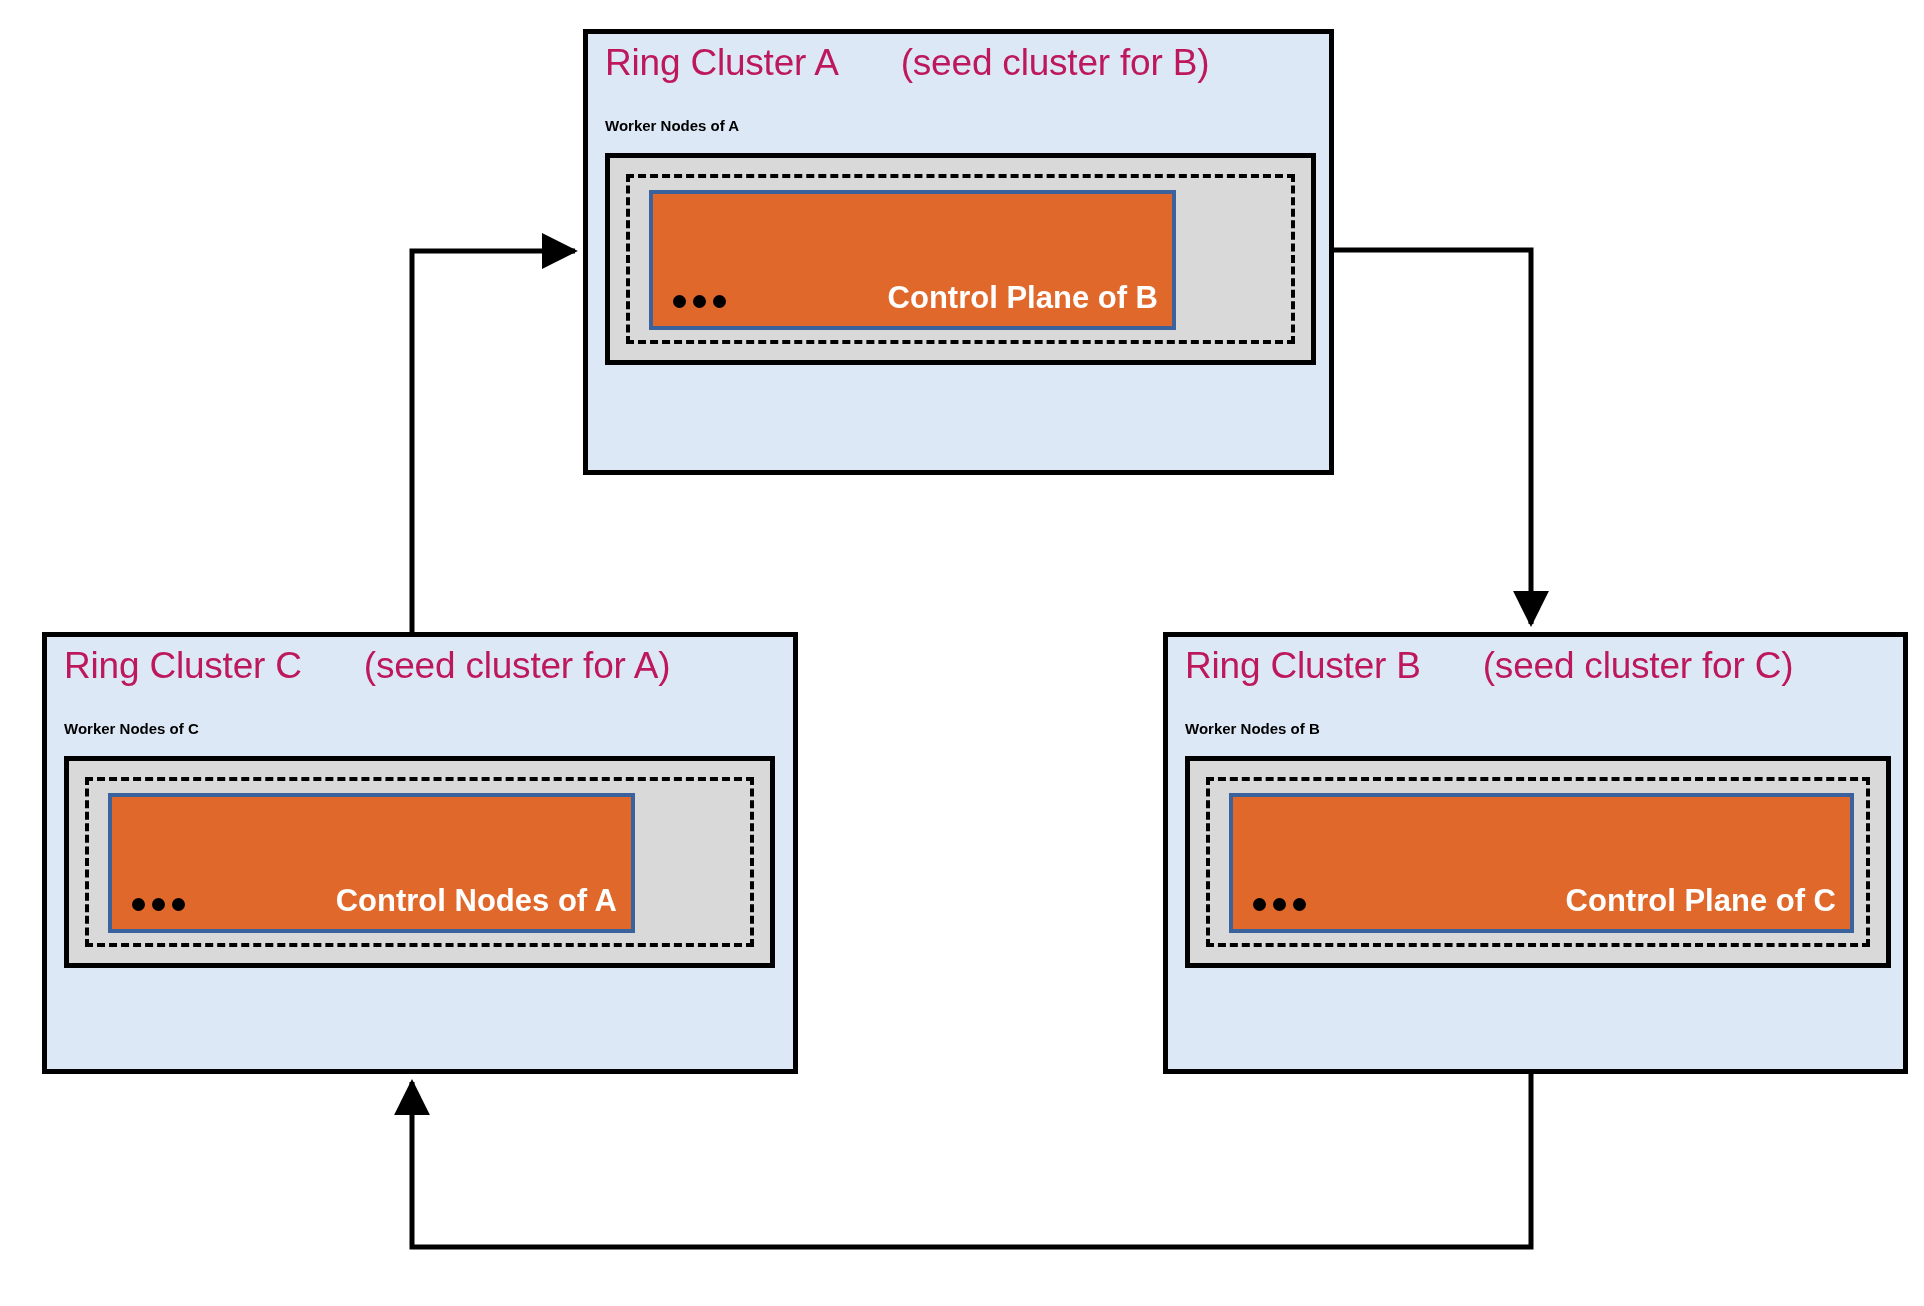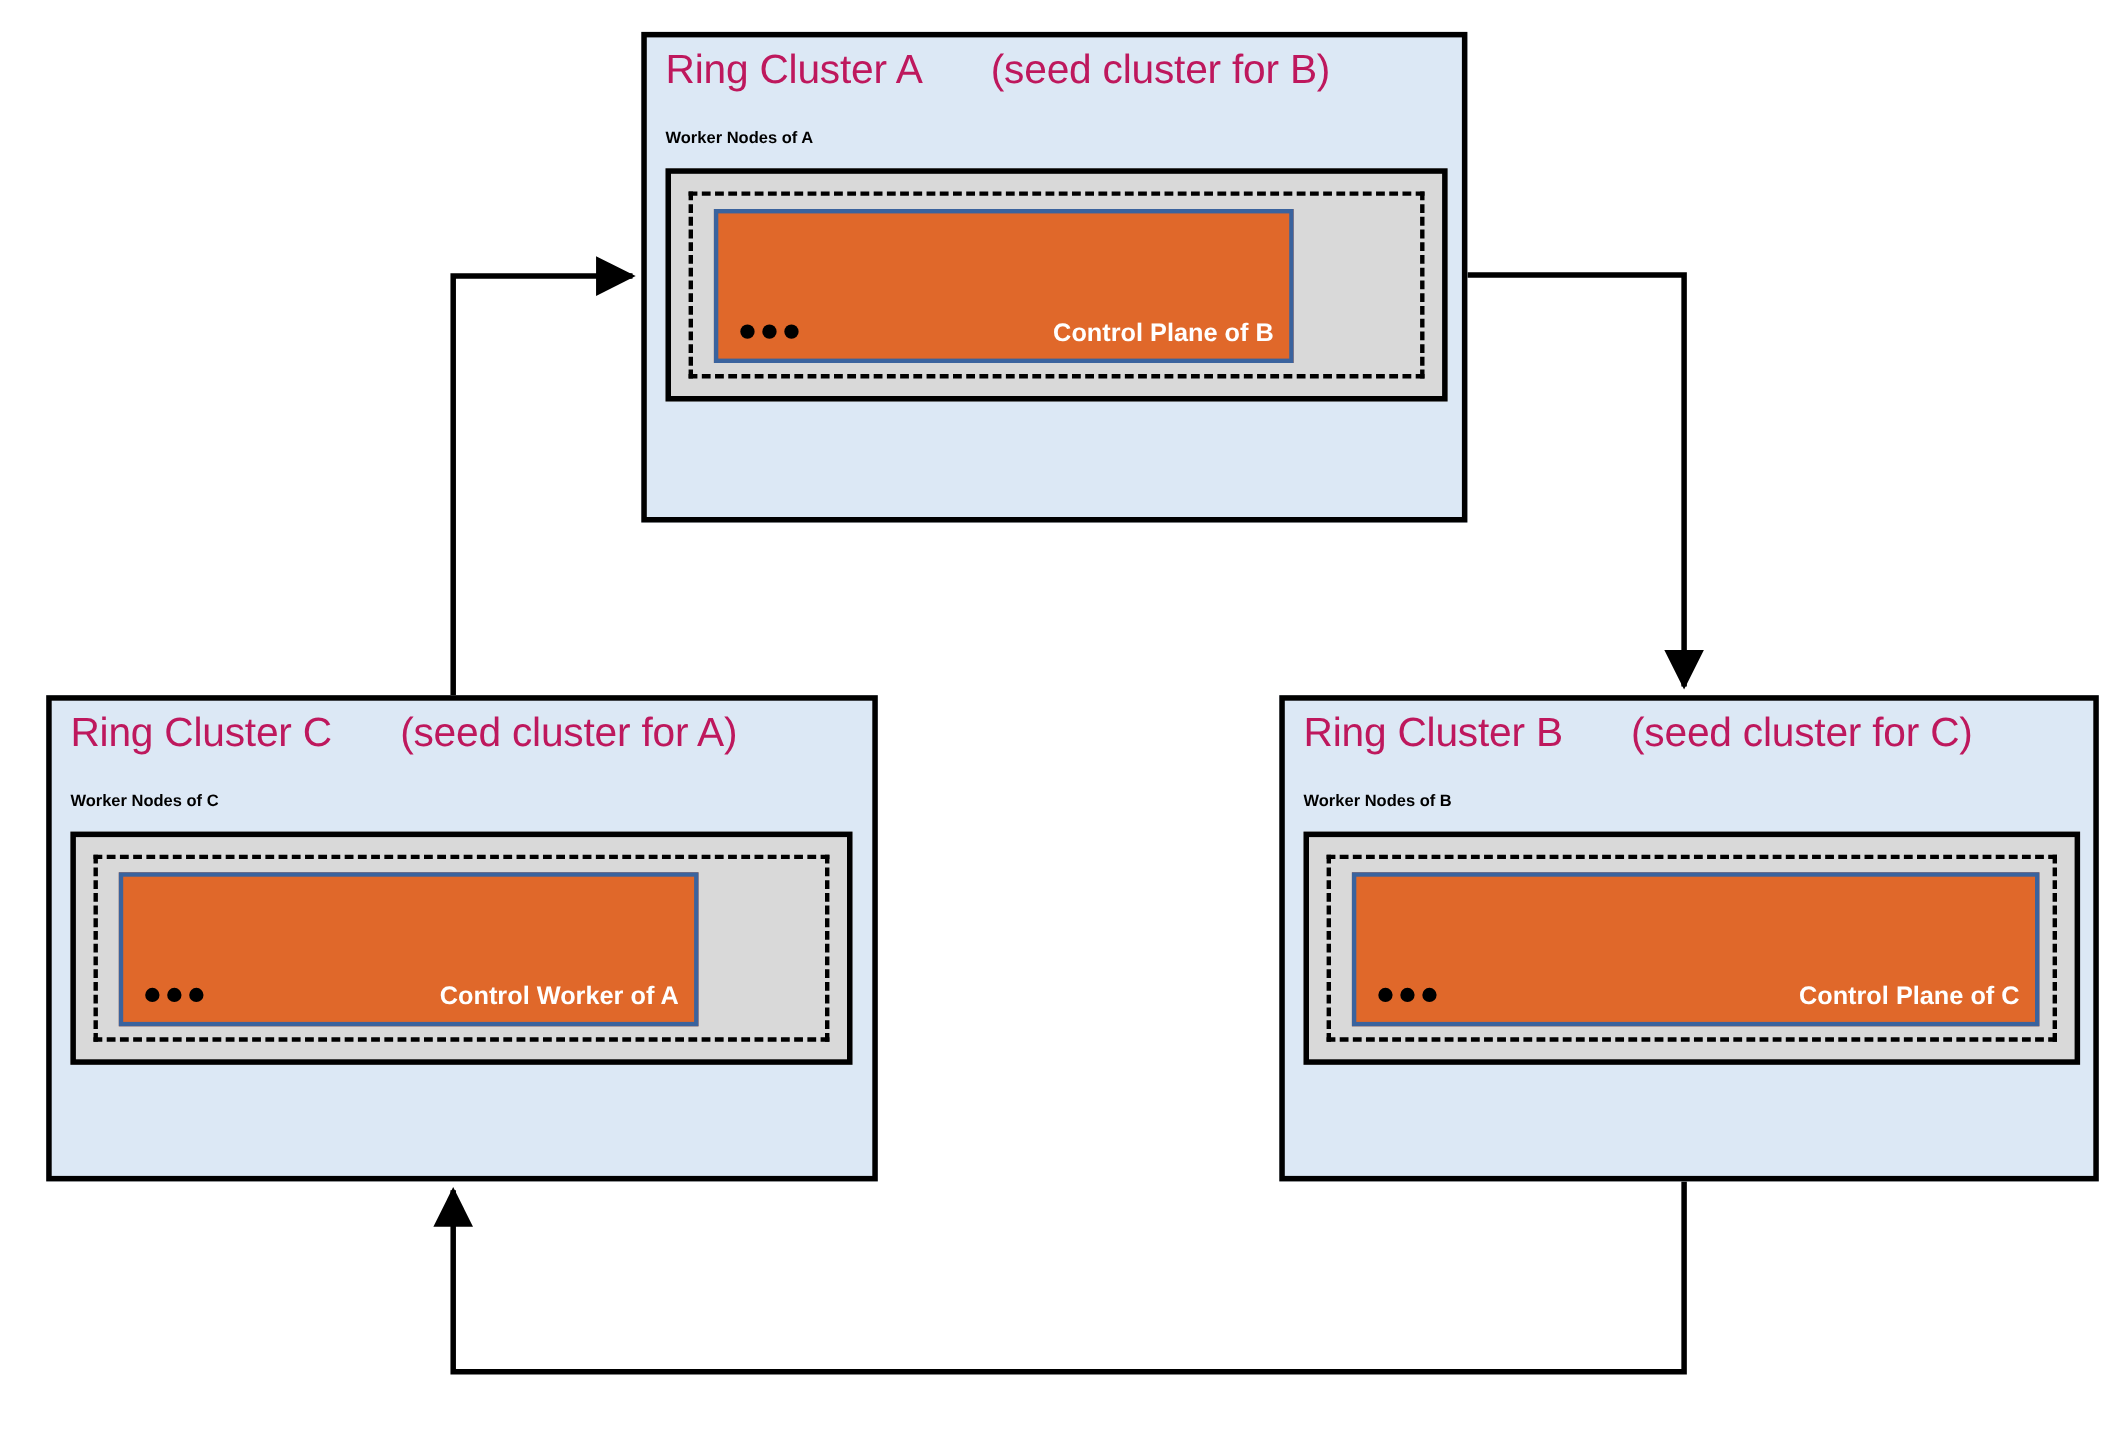--- a/index.html
+++ b/index.html
@@ -71,21 +71,21 @@
   .control-plane {
     position: absolute;
     box-sizing: border-box;
     background: #e0682a;
     border: 4px solid #3a639e;
   }
   .cp-label {
     position: absolute;
     right: 14px;
     bottom: 10px;
-    font-size: 23px;
+    font-size: 31px;
     font-weight: 700;
     color: #ffffff;
     white-space: nowrap;
   }
   .dots {
     position: absolute;
     left: 20px;
     bottom: 18px;
     display: flex;
     gap: 7px;
@@ -154,21 +154,21 @@
     <div class="worker-label" style="top:83px;">Worker Nodes of C</div>
 
     <div class="worker-box" style="left:17px; top:119px; width:711px; height:212px;">
       <div class="dashed-box"></div>
       <div class="control-plane" style="left:39px; top:32px; width:527px; height:140px;">
         <div class="dots">
           <i></i>
             <i></i>
             <i></i>
         </div>
-        <div class="cp-label">Control Worker of A</div>
+        <div class="cp-label">Control Nodes of A</div>
       </div>
     </div>
   </div>
 
   <div class="cluster" style="left:1163px; top:632px; width:745px; height:442px;">
     <div class="cluster-title">
       <span>Ring Cluster B</span><span class="seed">(seed cluster for C)</span>
     </div>
     <div class="worker-label" style="top:83px;text-align:center;">Worker Nodes of B</div>
 

